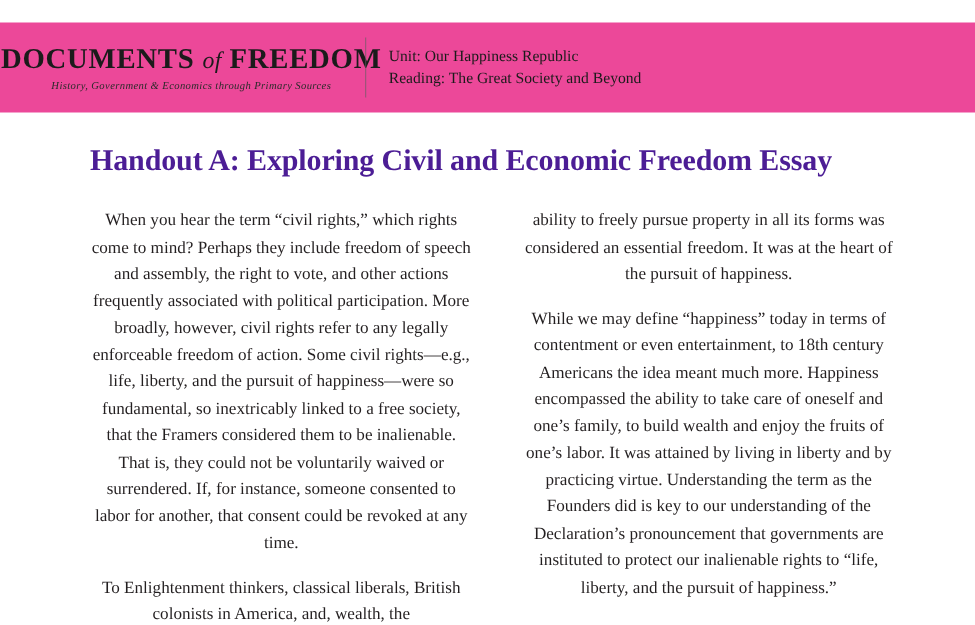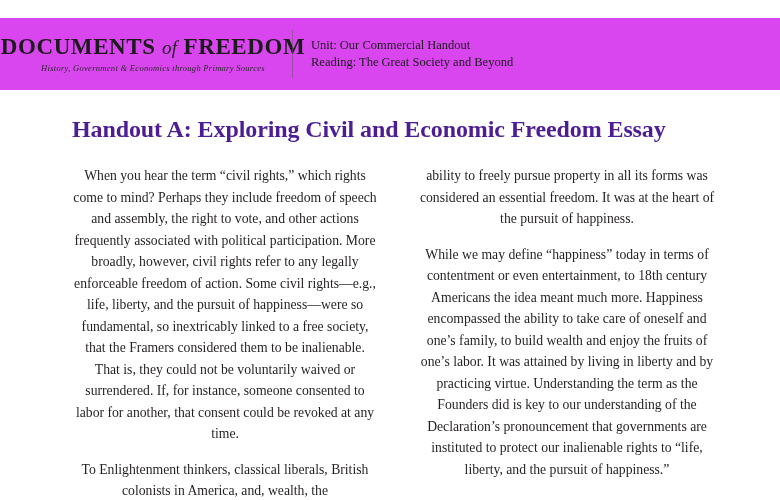--- a/index.html
+++ b/index.html
@@ -20,21 +20,21 @@
     width: 780px;
     height: 500px;
     background: #ffffff;
     box-sizing: border-box;
   }
 
   
   .header-band {
     display: flex;
     align-items: stretch;
-    background: #d946ef;
+    background: #ec4899;
     height: 72px;
     margin: 18px 0 0 0;
     padding: 0;
   }
 
   .brand-block {
     width: 292px;
     min-width: 292px;
     display: flex;
     flex-direction: column;
@@ -132,21 +132,21 @@
         <span>DOCUMENTS</span>
         <span class="of">of</span>
         <span>FREEDOM</span>
       </div>
       <div class="brand-sub">History, Government &amp; Economics through Primary Sources</div>
     </div>
 
     <div class="divider-rule"></div>
 
     <div class="meta-block">
-      <div class="meta-line">Unit: Our Commercial Handout</div>
+      <div class="meta-line">Unit: Our Happiness Republic</div>
       <div class="meta-line">Reading: The Great Society and Beyond</div>
     </div>
 
   </div>
 
   <h1 class="doc-title">Handout A: Exploring Civil and Economic Freedom Essay</h1>
 
   <div class="body-cols">
 
     <div class="col">

